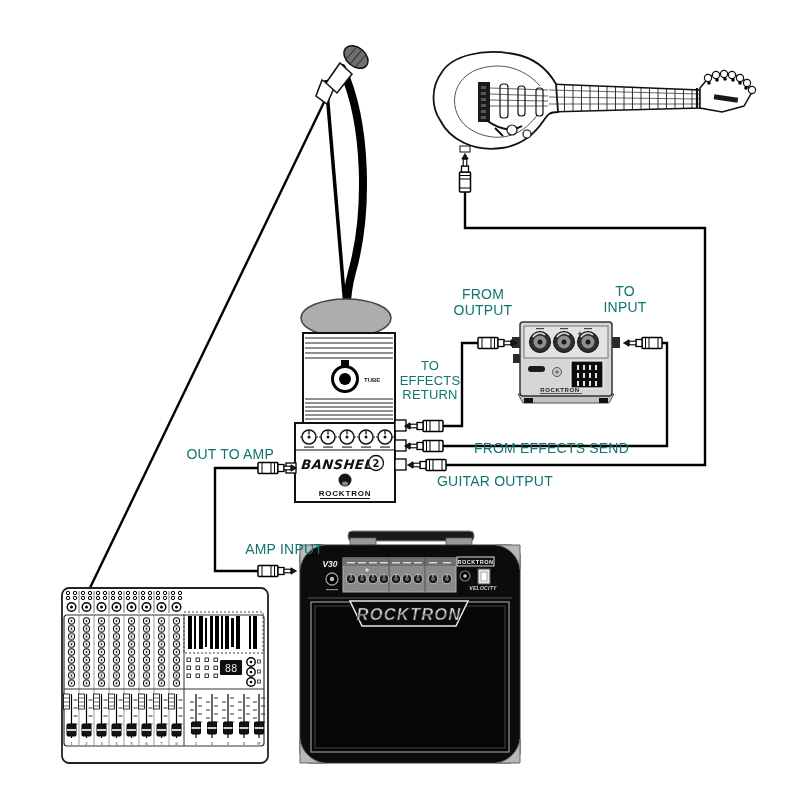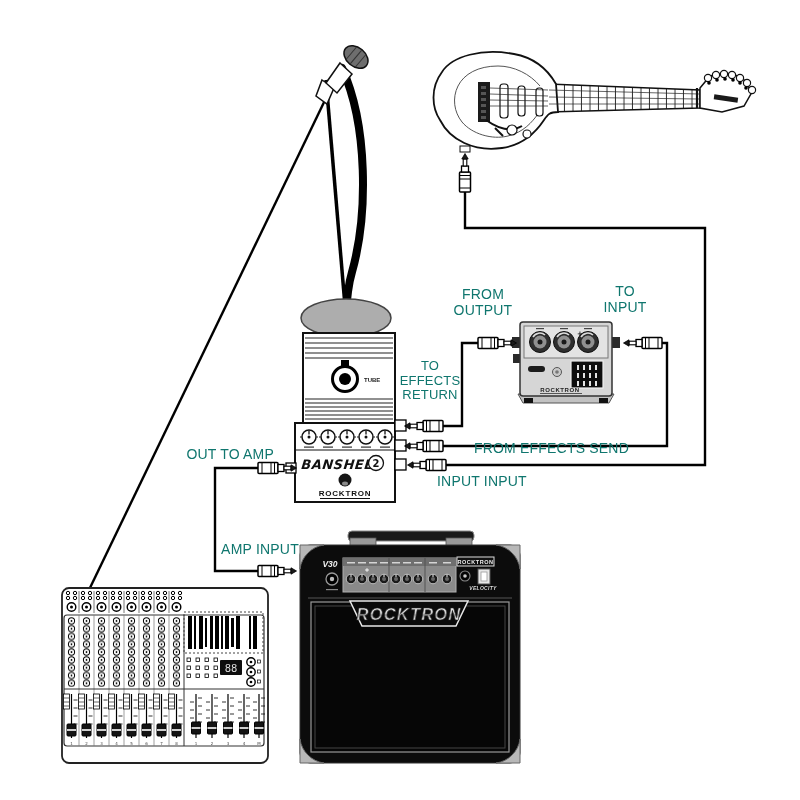--- a/index.html
+++ b/index.html
@@ -459,16 +459,16 @@
 </svg>
 
 <div class="lbl" style="left:440px;top:287px;width:86px;">FROM
 OUTPUT</div>
 <div class="lbl" style="left:585px;top:284px;width:80px;">TO
 INPUT</div>
 <div class="lbl" style="left:392px;top:359px;width:76px;font-size:13px;">TO
 EFFECTS
 RETURN</div>
 <div class="lbl" style="left:469px;top:441px;width:160px;text-align:right;">FROM EFFECTS SEND</div>
-<div class="lbl" style="left:437px;top:474px;width:120px;text-align:left;">INPUT INPUT</div>
+<div class="lbl" style="left:437px;top:474px;width:120px;text-align:left;">GUITAR OUTPUT</div>
 <div class="lbl" style="left:184px;top:447px;width:90px;text-align:right;">OUT TO AMP</div>
-<div class="lbl" style="left:215px;top:542px;width:90px;text-align:center;">AMP INPUT</div>
+<div class="lbl" style="left:233px;top:542px;width:90px;text-align:right;">AMP INPUT</div>
 </div>
 
 </body></html>

